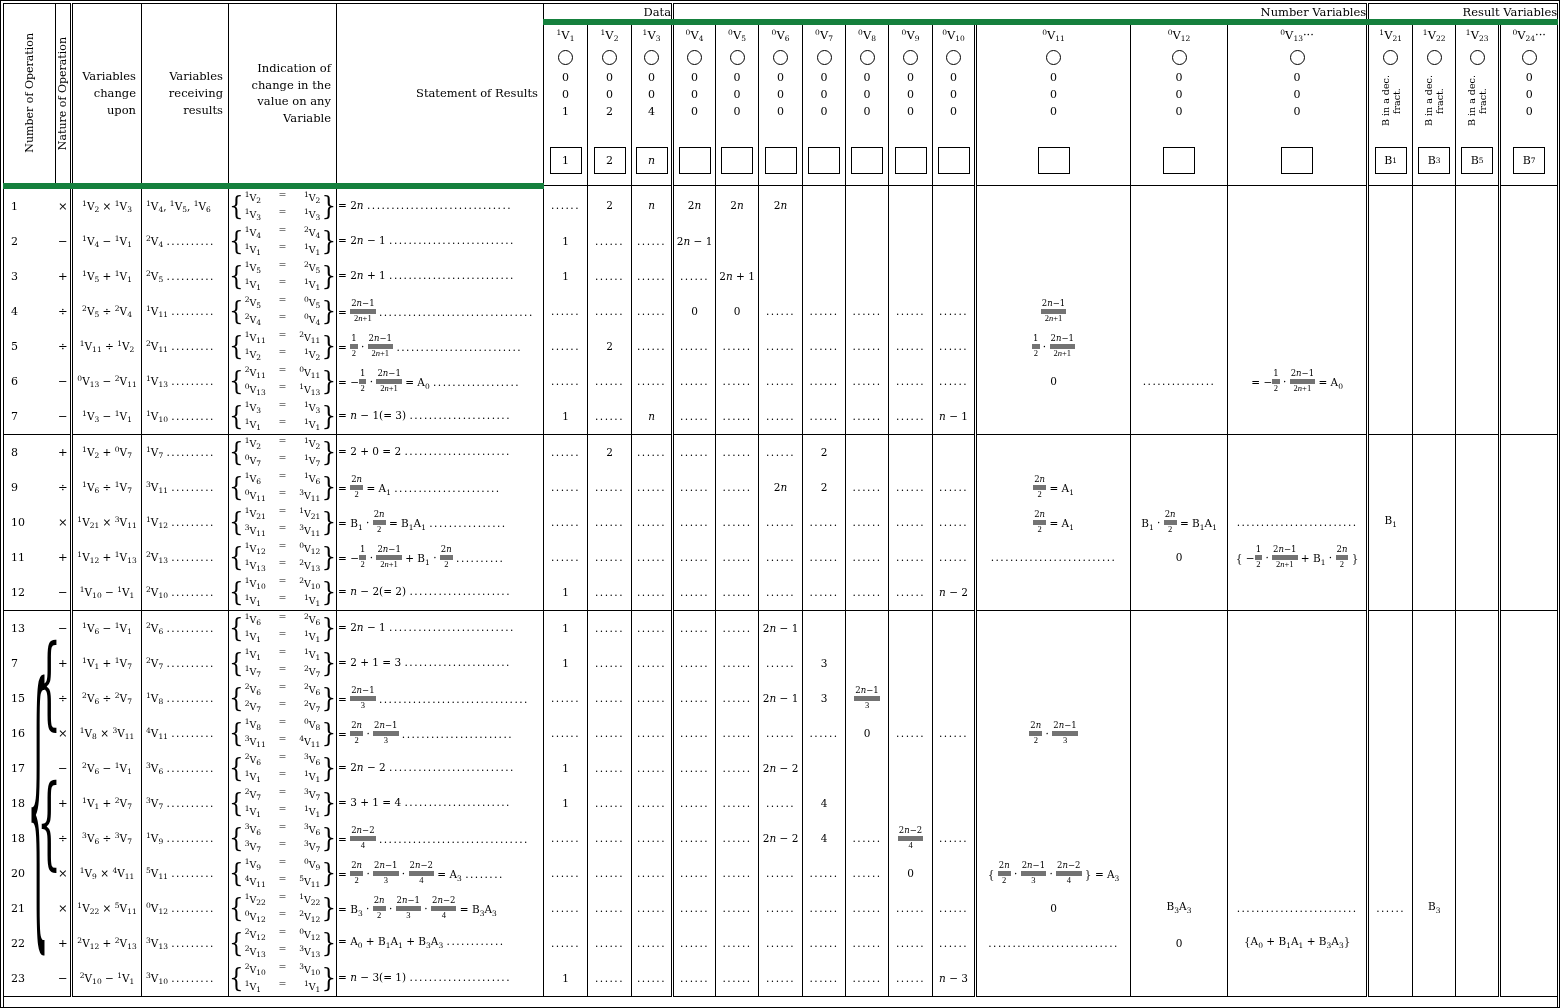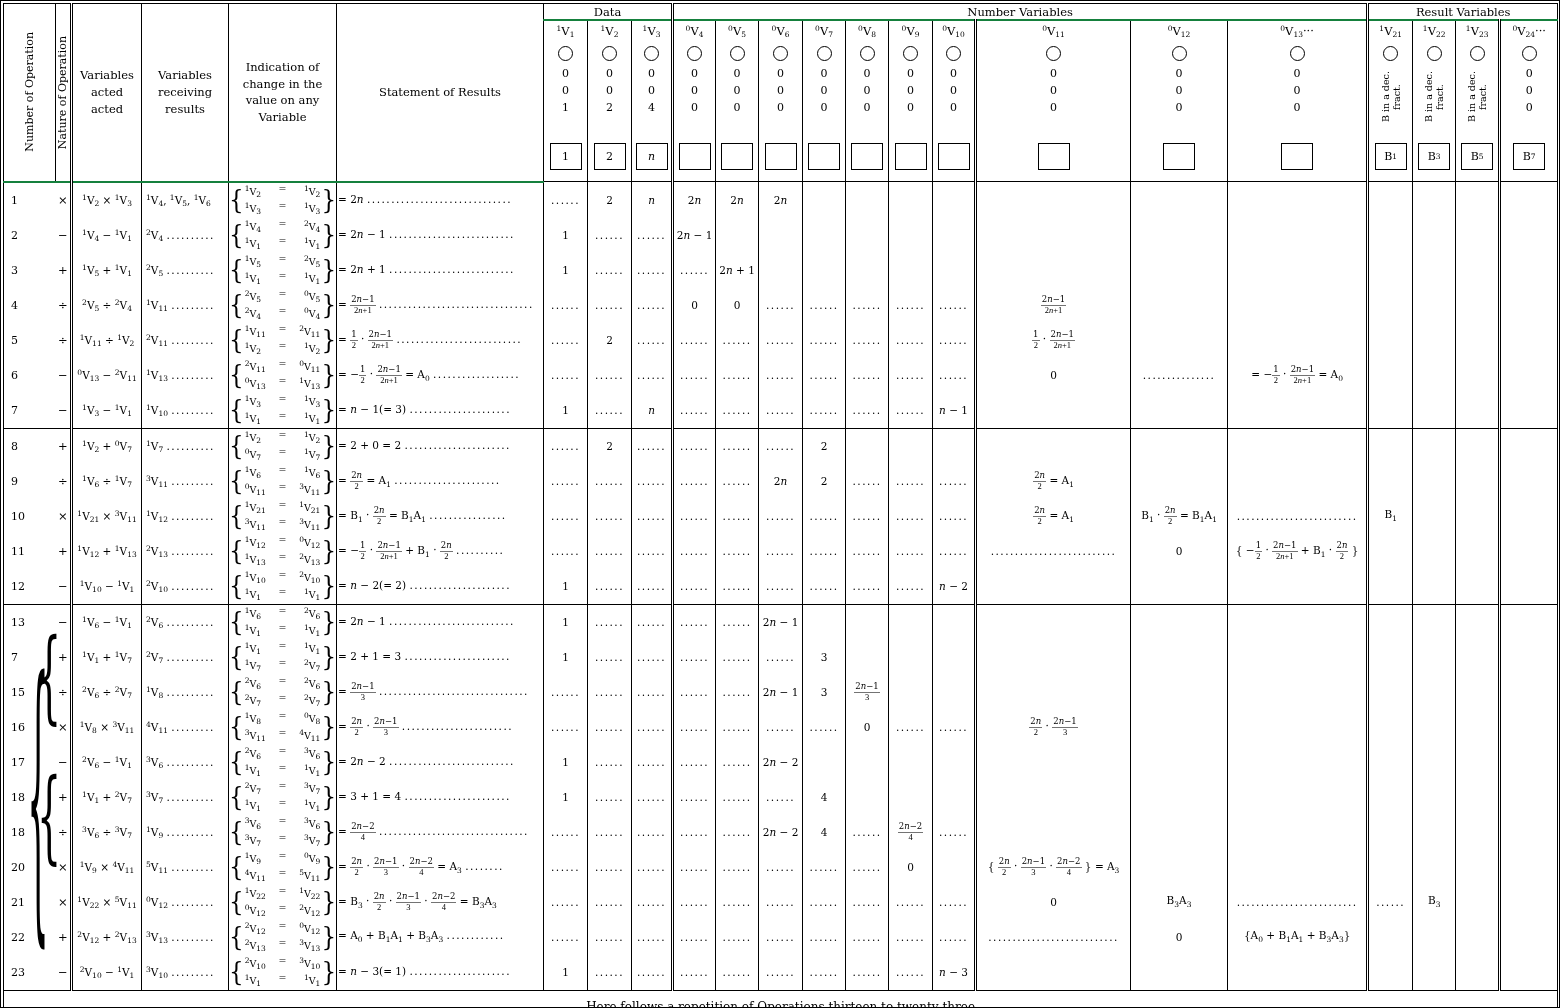--- a/index.html
+++ b/index.html
@@ -5,21 +5,21 @@
   html,body{margin:0;padding:0;background:#fff;}
   .page{width:1560px;height:1008px;background:#fff;overflow:hidden;
         font-family:"DejaVu Serif","Liberation Serif",serif;color:#000;box-sizing:border-box;}
   .tblwrap{box-sizing:border-box;width:1560px;height:1008px;border:1px solid #000;padding:2px;}
   table{border-collapse:collapse;table-layout:fixed;width:100%;height:100%;border:1px solid #000;}
   th,td{padding:0;font-weight:normal;vertical-align:middle;text-align:center;font-size:11px;}
   
   .bR{border-right:1px solid #000;}
   .bD{border-right:3px double #000;}
   
-  .band th{border-bottom:2px solid #15803d;height:15px;font-size:11.5px;}
+  .band th{border-bottom:6px solid #15803d;height:15px;font-size:11.5px;text-align:right;}
   .lhead{border-bottom:1px solid #000;}
   .vh th{border-bottom:1px solid #000;}
   .sep td{border-top:1px solid #000;}
   .inter{border-top:1px solid #000;border-bottom:1px solid #000;font-size:12px;text-align:center;}
   
   .h1{height:31px}.h2{height:29px}.h3{height:30px}.hI{height:34px}
   
   .rot{writing-mode:vertical-rl;transform:rotate(180deg);margin:0 auto;font-size:11px;line-height:12px;white-space:nowrap;}
   .hw{font-size:11px;line-height:1.45;padding:0 5px;vertical-align:middle;}
   .stk{display:flex;flex-direction:column;align-items:center;height:160px;}
@@ -36,21 +36,21 @@
   .act{white-space:nowrap;font-size:10.5px;}
   .rcv{white-space:nowrap;font-size:10.5px;text-align:left;padding-left:4px;}
   .stmt{text-align:left;padding-left:1px;white-space:nowrap;font-size:10.5px;line-height:1.5;}
   .vc{white-space:nowrap;font-size:10.5px;overflow:hidden;}
   .dt{letter-spacing:1.5px;}
   
   sup,sub{font-size:7.5px;}
   .pv sup{vertical-align:4px;}
   .pv sub{vertical-align:-2px;letter-spacing:0;}
   .fr{display:inline-block;vertical-align:-5px;text-align:center;font-size:8.5px;line-height:1.15;}
-  .fr .nu{display:block;border-bottom:1px solid #737373;padding:0 1px;}
+  .fr .nu{display:block;border-bottom:5px solid #737373;padding:0 1px;}
   .fr .de{display:block;padding:0 1px;font-family:Liberation Serif, serif;}
   
   .ind{display:flex;align-items:center;justify-content:center;height:100%;}
   .ibr{font-size:23px;transform:scaleY(1.15);flex:none;}
   .indlines{width:84px;display:flex;flex-direction:column;margin:0 1px;}
   .indline{display:flex;justify-content:space-between;line-height:11.5px;font-size:9.5px;}
   
   .gut{position:relative;overflow:visible;}
   .gbig,.gsm{position:absolute;left:50%;top:50%;display:block;line-height:1;}
   .gbig{font-size:105px;transform:translate(-50%,-50%) scale(0.32,2.9);}
@@ -90,21 +90,21 @@
           <col style="width:58px">
    </colgroup>
    <thead>
     <tr class="band">
       <th colspan="3" rowspan="2" class="bR lhead">
               <div class="rot">Number of Operation</div>
             </th>
       <th rowspan="2" class="bD lhead">
               <div class="rot">Nature of Operation</div>
             </th>
-      <th rowspan="2" class="bR lhead hw">Variables acted acted</th>
+      <th rowspan="2" class="bR lhead hw">Variables change upon</th>
       <th rowspan="2" class="bR lhead hw">Variables receiving results</th>
       <th rowspan="2" class="bR lhead hw">Indication of change in the value on any Variable</th>
       <th rowspan="2" class="bR lhead hw">Statement of Results</th>
       <th colspan="3" class="bD">Data</th>
       <th colspan="10" class="bD">Number Variables</th>
       <th colspan="4">Result Variables</th>
     </tr>
     <tr class="vh" id="varhead">
             <th class="bR">
               <div class="stk">

